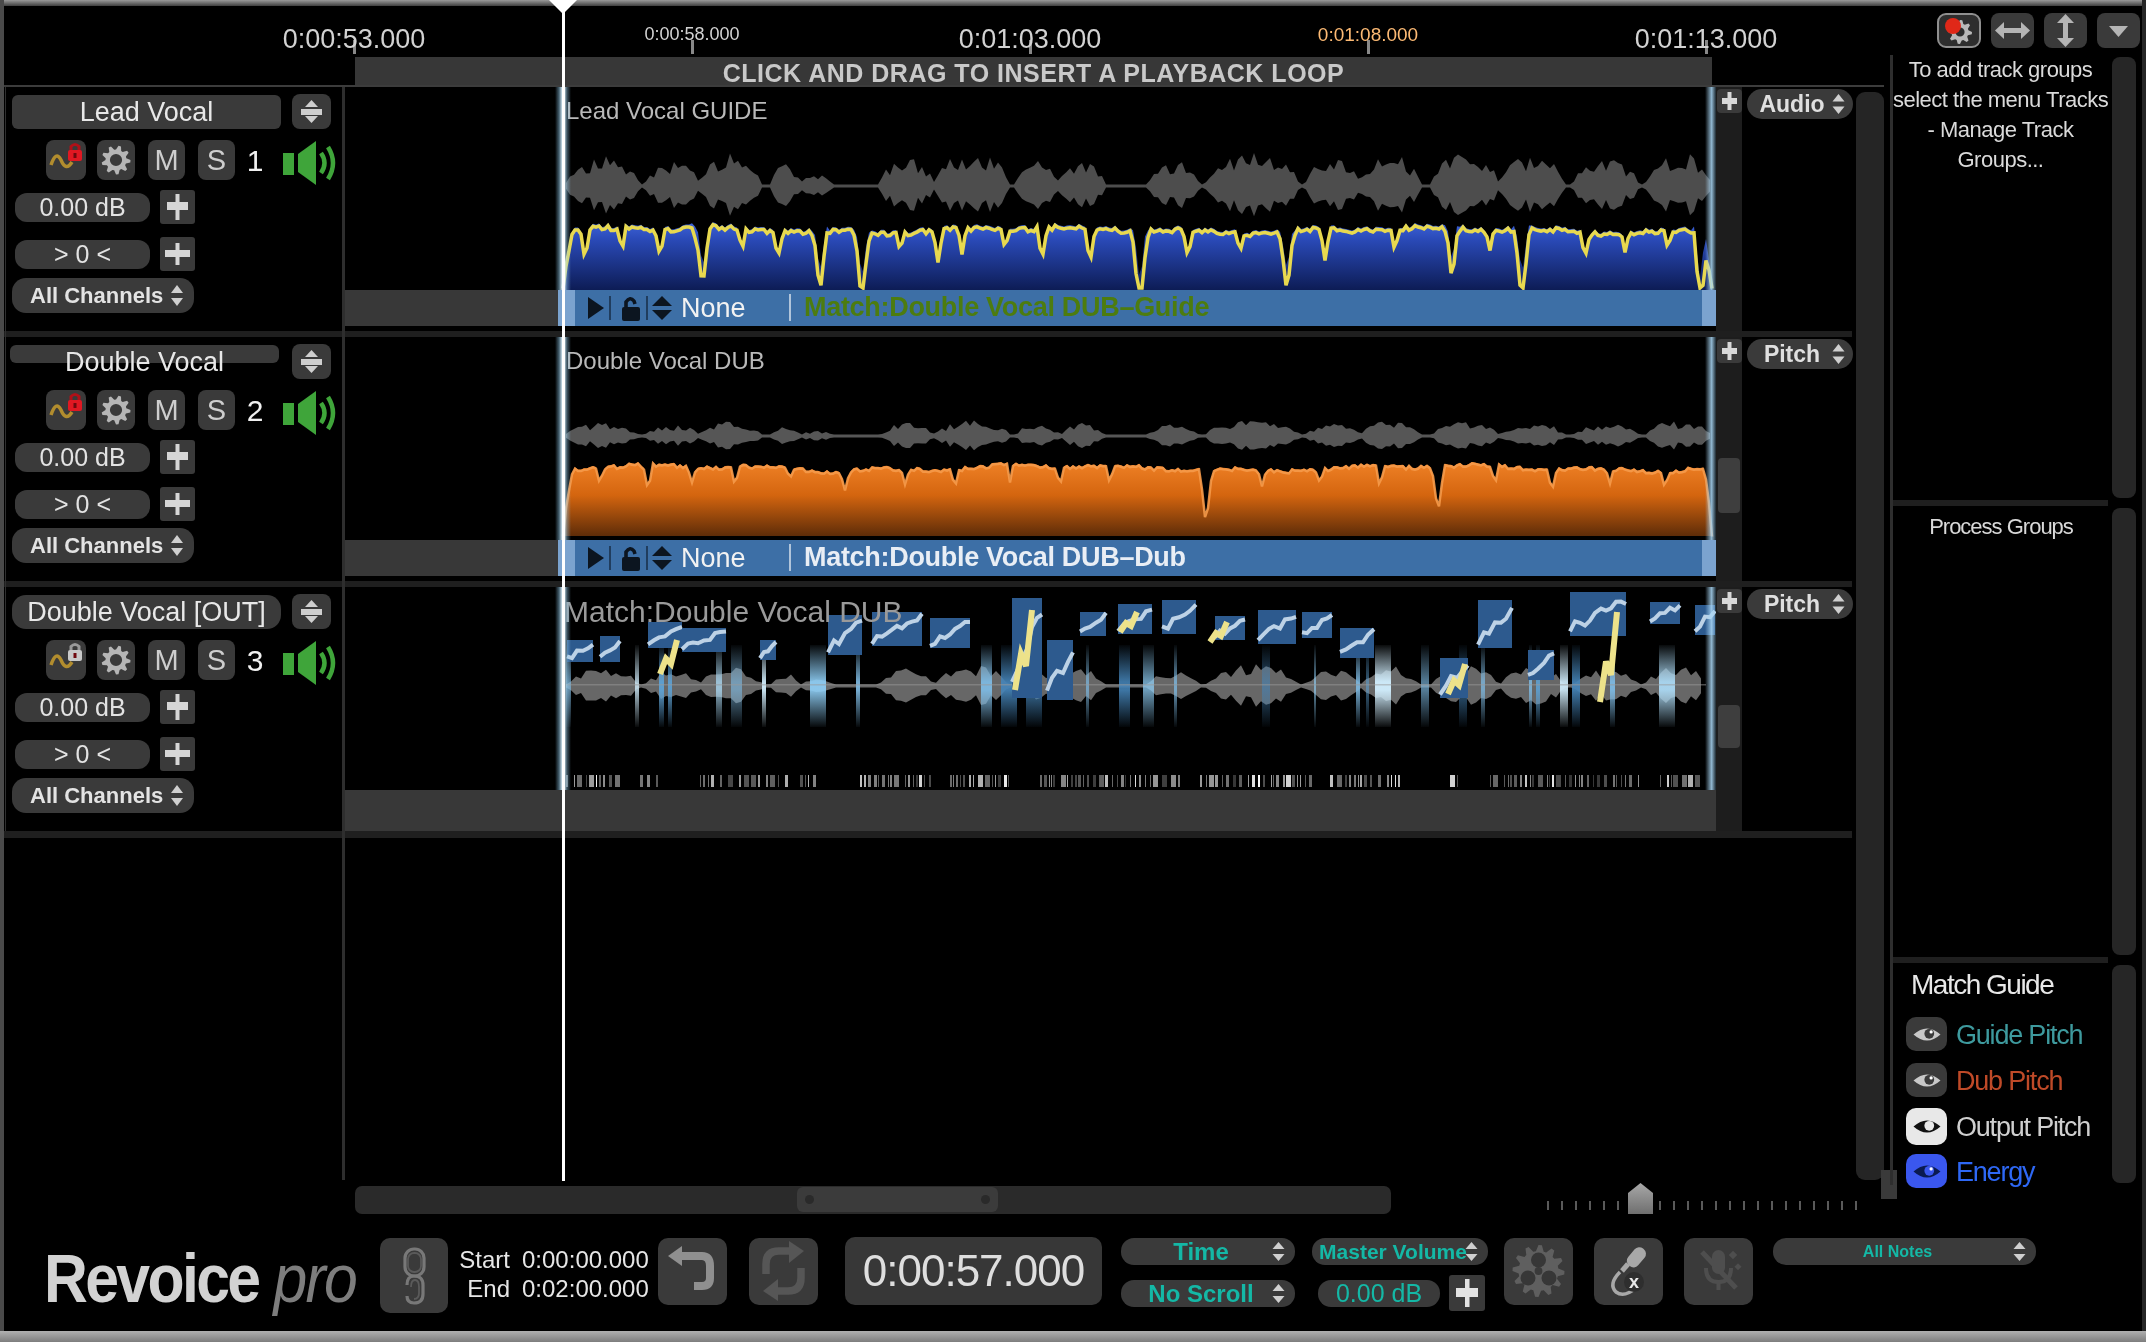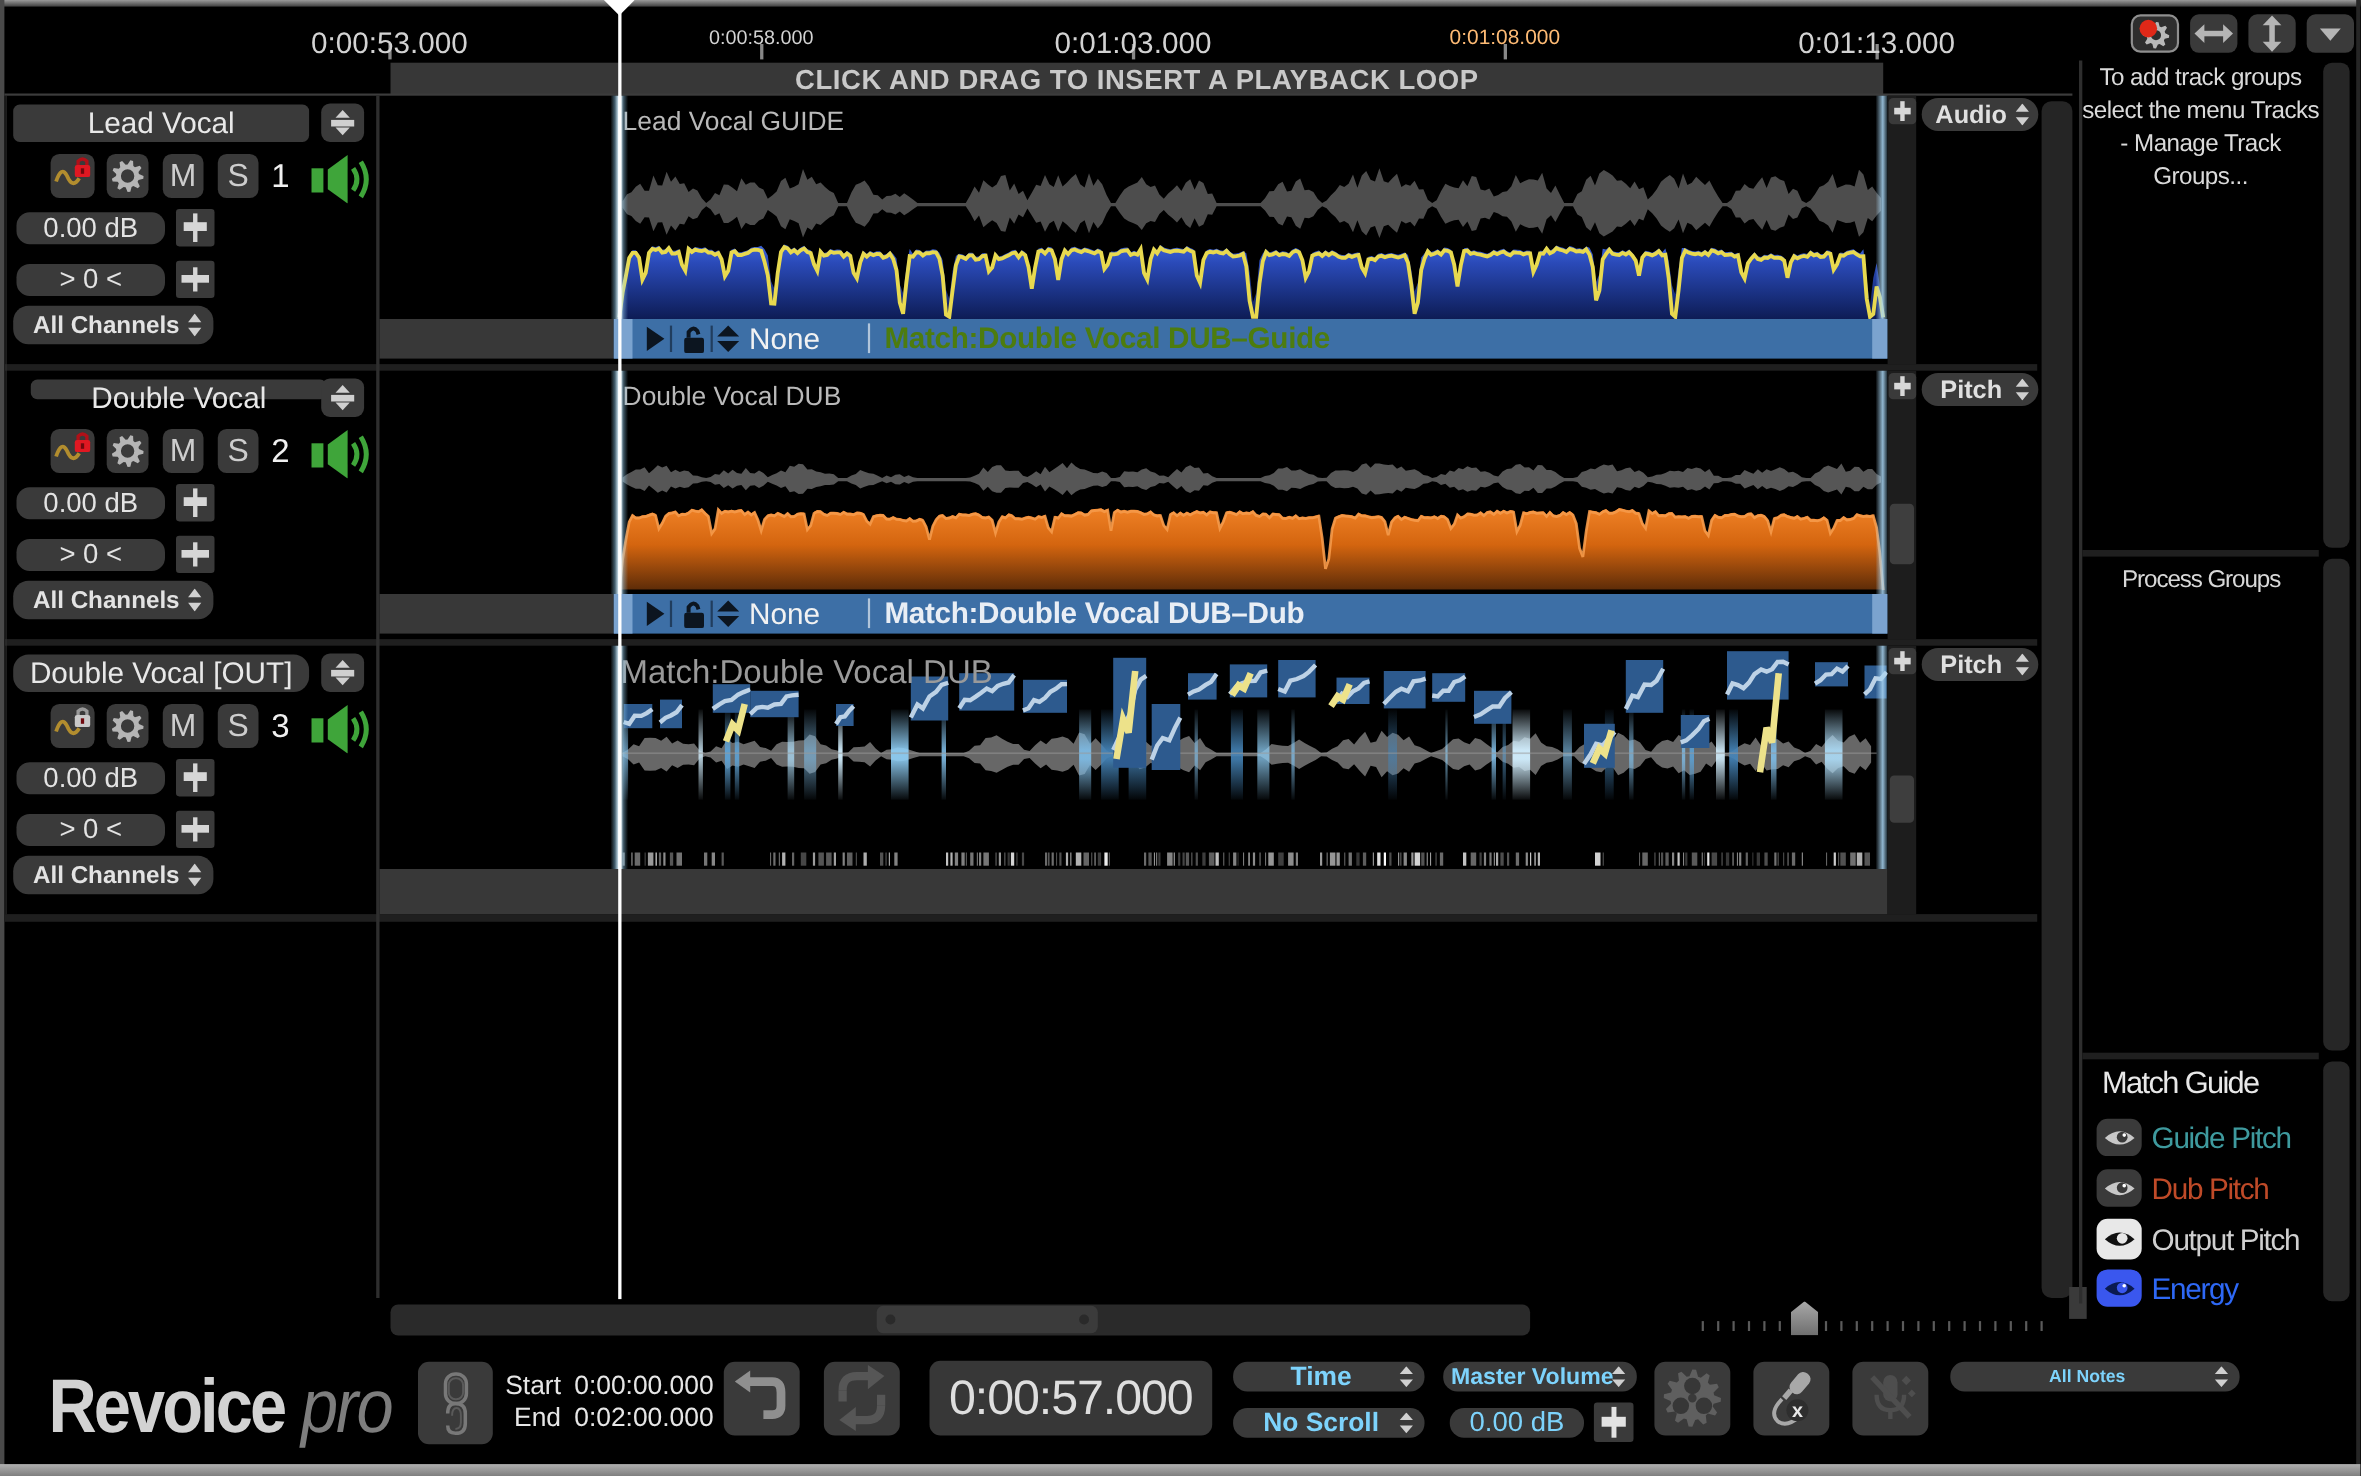--- a/index.html
+++ b/index.html
@@ -1,17 +1,17 @@
 <!DOCTYPE html>
 <html><head><meta charset="utf-8"><style>
 *{margin:0;padding:0;box-sizing:border-box}
 html,body{width:2146px;height:1342px;background:#000;font-family:"Liberation Sans",sans-serif;overflow:hidden;position:relative}
 .abs{position:absolute}
 .btn{position:absolute;background:#3a3a3a;border-radius:8px}
-.pill{position:absolute;background:#3a3a3a;border-radius:13px;color:#7dd3fc;font-weight:bold;text-align:center}
+.pill{position:absolute;background:#3a3a3a;border-radius:13px;color:#14b8a6;font-weight:bold;text-align:center}
 .tx{position:absolute;white-space:nowrap}
 </style></head><body>
 <div class="abs" style="left:0;top:0;width:2146px;height:6px;background:linear-gradient(#9a9a9a,#3f3f3f)"></div>
 <div class="abs" style="left:0;top:0;width:4px;height:1342px;background:#4a4a4a"></div>
 <div class="abs" style="left:2142px;top:0;width:4px;height:1342px;background:#262626"></div>
 <div class="abs" style="left:0;top:1331px;width:2146px;height:11px;background:linear-gradient(#b0b0b0,#7e7e7e)"></div>
 <div class="abs" style="left:353px;top:40px;width:3px;height:14px;background:#888"></div>
 <div class="tx" style="left:244px;top:24px;width:220px;text-align:center;font-size:27px;color:#d2d2d2">0:00:53.000</div>
 <div class="abs" style="left:691px;top:40px;width:3px;height:14px;background:#888"></div>
 <div class="tx" style="left:582px;top:24px;width:220px;text-align:center;font-size:18px;color:#d2d2d2">0:00:58.000</div>
@@ -60,21 +60,21 @@
     </svg></div>
 <div class="abs" style="left:15px;top:240px;width:135px;height:29px;background:#3a3a3a;border-radius:12px;color:#e3e3e3;font-size:25px;text-align:center;line-height:29px">&gt; 0 &lt;</div>
 <div class="btn" style="left:160px;top:237px;width:35px;height:34px;border-radius:3px"><svg width="35" height="34">
       <rect x="15.5" y="6" width="4" height="22" fill="#d6d6d6"></rect>
       <rect x="5" y="13" width="25" height="7" fill="#d6d6d6"></rect>
     </svg></div>
 <div class="abs" style="left:12px;top:278px;width:182px;height:35px;background:#3a3a3a;border-radius:14px;color:#e3e3e3;font-size:22px;font-weight:bold;text-align:left;line-height:35px;padding-left:18px">All Channels<svg class="abs" style="right:10px;top:7px" width="14" height="21" viewBox="0 0 14 21">
       <polygon points="7,0 13,8 1,8" fill="#cfcfcf"></polygon>
       <polygon points="7,21 13,13 1,13" fill="#cfcfcf"></polygon>
     </svg></div>
-<div class="abs" style="left:28px;top:345px;width:269px;height:18px;background:#3a3a3a;border-radius:6px;color:#e8e8e8;font-size:27px;text-align:center;line-height:34px">Double Vocal</div>
+<div class="abs" style="left:10px;top:345px;width:269px;height:18px;background:#3a3a3a;border-radius:6px;color:#e8e8e8;font-size:27px;text-align:center;line-height:34px">Double Vocal</div>
 <div class="btn" style="left:292px;top:344px;width:39px;height:35px"><svg width="39" height="35" viewBox="0 0 39 35">
       <polygon points="19.5,6 26,13 13,13" fill="#cfcfcf"></polygon>
       <rect x="9" y="15" width="21" height="6" fill="#cfcfcf"></rect>
       <polygon points="19.5,29 13,22 26,22" fill="#cfcfcf"></polygon>
     </svg></div>
 <div class="btn" style="left:46px;top:390px;width:40px;height:40px"><svg width="40" height="40" viewBox="0 0 40 40">
       <path d="M5,25 Q10,10 15,20 Q20,32 26,22" stroke="#b28d2e" stroke-width="3.5" fill="none"></path>
       <rect x="22" y="10" width="14" height="11" rx="2" fill="#e01822"></rect>
       <path d="M25,10 L25,6.5 Q29,2.5 33,6.5 L33,10" stroke="#b01018" stroke-width="3" fill="none"></path>
       <rect x="27.5" y="13" width="3" height="5" fill="#70090e"></rect>

